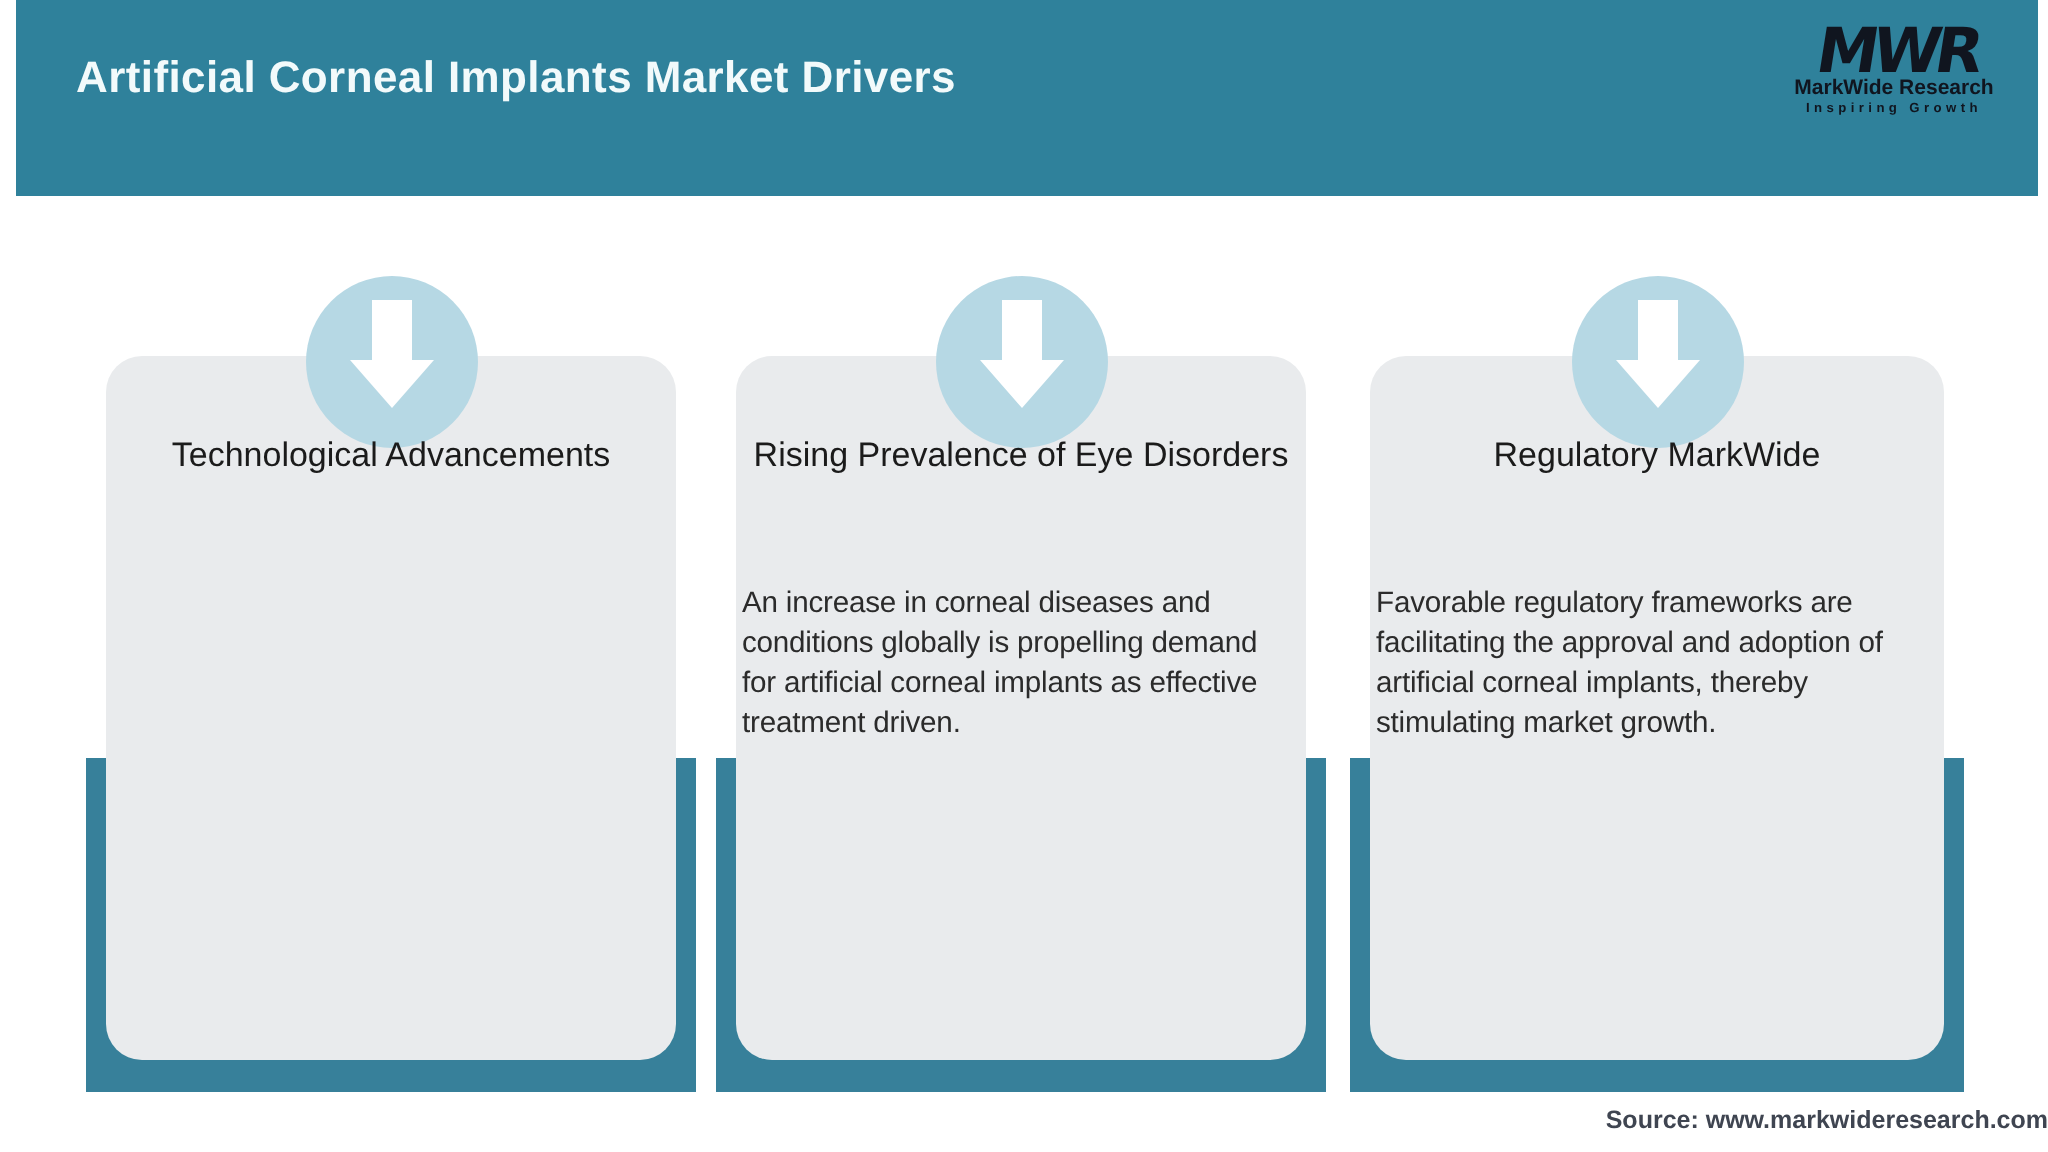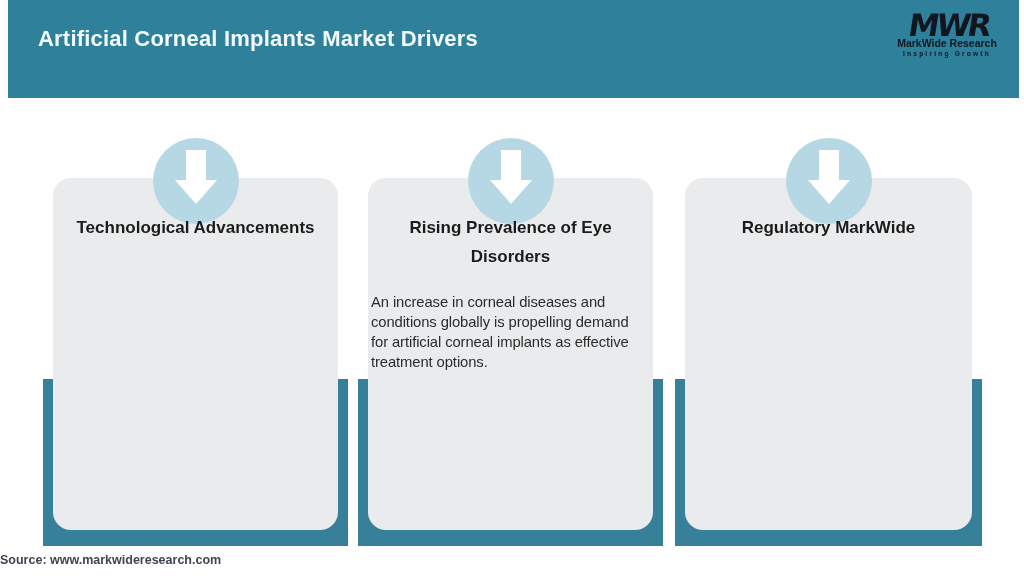--- a/index.html
+++ b/index.html
@@ -24,26 +24,26 @@
   .cg1{left:43px;width:305px;}
   .cg2{left:358px;width:305px;}
   .cg3{left:675px;width:307px;}
   .backing{position:absolute;left:0;right:0;top:241px;height:167px;background:var(--backing);z-index:1;}
   .card{position:absolute;left:10px;right:10px;top:40px;height:352px;background:var(--card-bg);
     border-radius:18px;z-index:2;}
   .icon-circle{position:absolute;left:50%;top:0;width:86px;height:86px;margin-left:-43px;
     border-radius:50%;background:var(--circle-bg);z-index:3;display:flex;align-items:center;justify-content:center;}
   .icon-circle svg{display:block;}
   .card-title{position:absolute;left:10px;right:10px;top:75px;text-align:center;
-    font-size:17px;font-weight:bold;color:var(--heading-text);line-height:29px;z-index:4;}
+    font-size:17px;font-weight:normal;color:var(--heading-text);line-height:29px;z-index:4;}
   .card-body{position:absolute;left:13px;right:14px;top:154px;font-size:14.8px;line-height:20px;
     color:var(--body-text);z-index:4;letter-spacing:-0.1px;}
 
   
-  .footer-source{position:absolute;left:0;width:100%;top:553px;text-align:left;
+  .footer-source{position:absolute;left:0;width:100%;top:553px;text-align:right;
     font-size:12.5px;font-weight:bold;color:var(--source-text);}
   .footer-disclaimer{position:absolute;right:10px;top:557px;font-size:8.6px;
     color:var(--disclaimer-text);letter-spacing:-0.1px;}
 </style>
 </head>
 <body>
 
 <div class="stage">
 
   <div class="header">
@@ -70,29 +70,30 @@
 
   <div class="card-group cg2">
     <div class="backing"></div>
     <div class="card"></div>
     <div class="icon-circle">
       <svg width="86" height="86" viewBox="0 0 86 86">
         <polygon points="33,12 53,12 53,42 64,42 43,66 22,42 33,42" fill="var(--arrow)"></polygon>
       </svg>
     </div>
     <div class="card-title">Rising Prevalence of Eye Disorders</div>
-    <div class="card-body">An increase in corneal diseases and conditions globally is propelling demand for artificial corneal implants as effective treatment options.</div>
+    <div class="card-body">An increase in corneal diseases and conditions globally is propelling demand for artificial corneal implants as effective treatment driven.</div>
   </div>
 
   <div class="card-group cg3">
     <div class="backing"></div>
     <div class="card"></div>
     <div class="icon-circle">
       <svg width="86" height="86" viewBox="0 0 86 86">
         <polygon points="33,12 53,12 53,42 64,42 43,66 22,42 33,42" fill="var(--arrow)"></polygon>
       </svg>
     </div>
     <div class="card-title">Regulatory MarkWide</div>
+    <div class="card-body">Favorable regulatory frameworks are facilitating the approval and adoption of artificial corneal implants, thereby stimulating market growth.</div>
   </div>
 
   <div class="footer-source">Source: www.markwideresearch.com</div>
 
 </div>
 
 </body></html>

